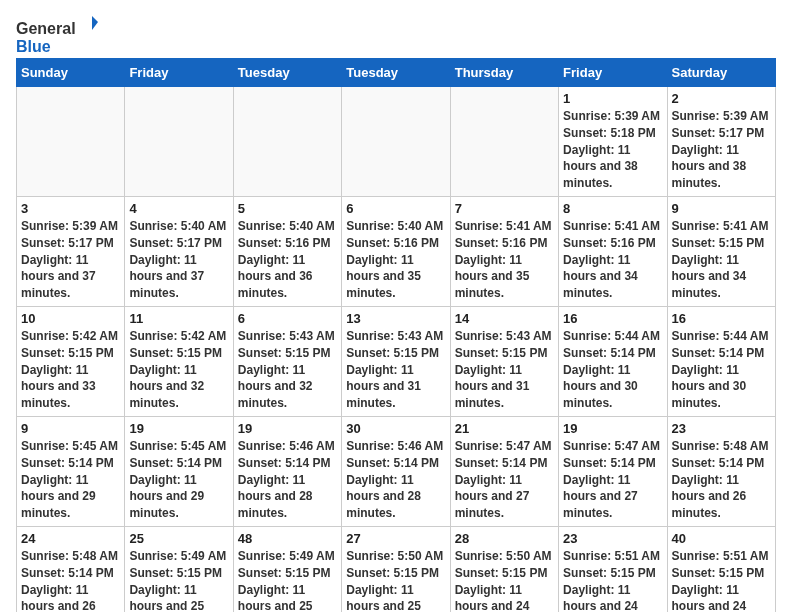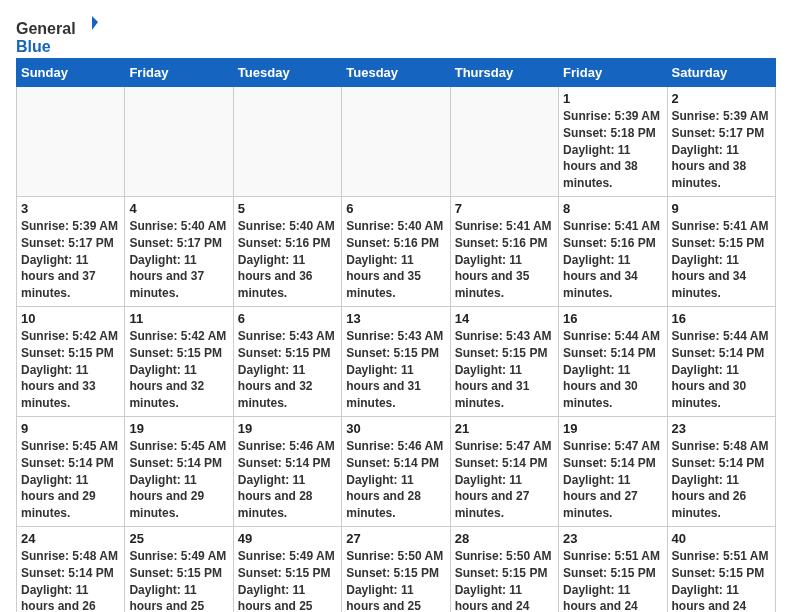--- a/index.html
+++ b/index.html
@@ -261,21 +261,21 @@
 Sunset: 5:14 PM
 Daylight: 11 hours and 26 minutes.</div>
         </td>
         <td>
           <span class="day-num">25</span>
           <div class="day-info" style="white-space: pre-line;">Sunrise: 5:49 AM
 Sunset: 5:15 PM
 Daylight: 11 hours and 25 minutes.</div>
         </td>
         <td>
-          <span class="day-num">49</span>
+          <span class="day-num">48</span>
           <div class="day-info" style="white-space: pre-line;">Sunrise: 5:49 AM
 Sunset: 5:15 PM
 Daylight: 11 hours and 25 minutes.</div>
         </td>
         <td>
           <span class="day-num">27</span>
           <div class="day-info" style="white-space: pre-line;">Sunrise: 5:50 AM
 Sunset: 5:15 PM
 Daylight: 11 hours and 25 minutes.</div>
         </td>

